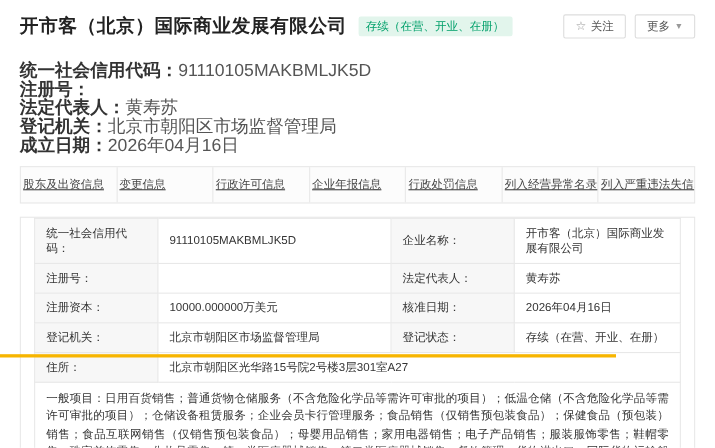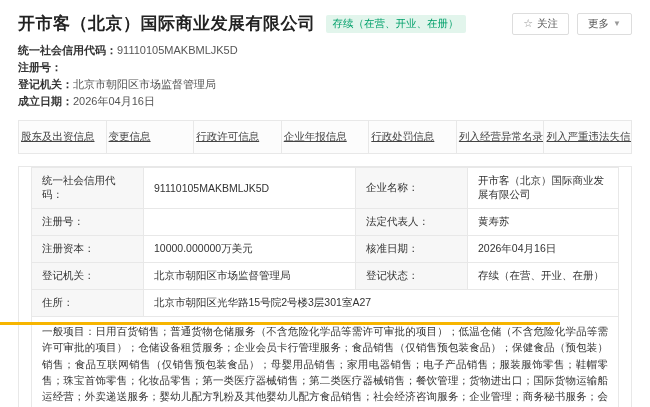--- a/index.html
+++ b/index.html
@@ -9,21 +9,21 @@
 
   
   .hd-top { display:flex; align-items:center; }
   .company-name { font-size:17px; font-weight:bold; color:#222; letter-spacing:.5px; }
   .status-badge { margin-left:10px; font-size:10.5px; padding:2px 7px; border-radius:2px;
     background:#e2f5ec; color:#00a06a; white-space:nowrap; }
   .hd-actions { margin-left:auto; display:flex; gap:8px; }
   .hd-btn { font-size:10.5px; color:#555; border:1px solid #ddd; background:#fff;
     padding:3px 10px; border-radius:2px; cursor:pointer; white-space:nowrap; display:flex; align-items:center; gap:4px; }
   .hd-btn .ic { font-size:11px; color:#999; }
-  .hd-info { margin-top:7px; font-size:11px; line-height:17px; color:#444; }
+  .hd-info { margin-top:21px; font-size:16px; line-height:17px; color:#444; }
   .hd-info .row b { color:#333; }
   .hd-info .row span { color:#555; }
 
   
   .tabs { display:flex; margin-top:10px; border:1px solid #e8e8e8; background:#fcfcfc; }
   .tab { flex:1; text-align:left; font-size:10.5px; color:#444; padding:9px 2px;
     border-right:1px solid #e8e8e8; cursor:pointer; white-space:nowrap; overflow:hidden;text-decoration:underline; }
   .tab:last-child { border-right:none; }
 
   
@@ -57,20 +57,21 @@
       <button class="hd-btn">
         <span>更多</span>
         <span class="ic" style="font-size:8px;">▼</span>
       </button>
     </div>
   </div>
 
   <div class="hd-info">
     <div class="row"><b>统一社会信用代码：</b><span>91110105MAKBMLJK5D</span></div>
     <div class="row"><b>注册号：</b><span></span></div>
+    <div class="row"><b>法定代表人：</b><span>黄寿苏</span></div>
     <div class="row"><b>登记机关：</b><span>北京市朝阳区市场监督管理局</span></div>
     <div class="row"><b>成立日期：</b><span>2026年04月16日</span></div>
   </div>
 
   <div class="tabs">
     <div class="tab">股东及出资信息</div>
     <div class="tab">变更信息</div>
     <div class="tab">行政许可信息</div>
     <div class="tab">企业年报信息</div>
     <div class="tab">行政处罚信息</div>

